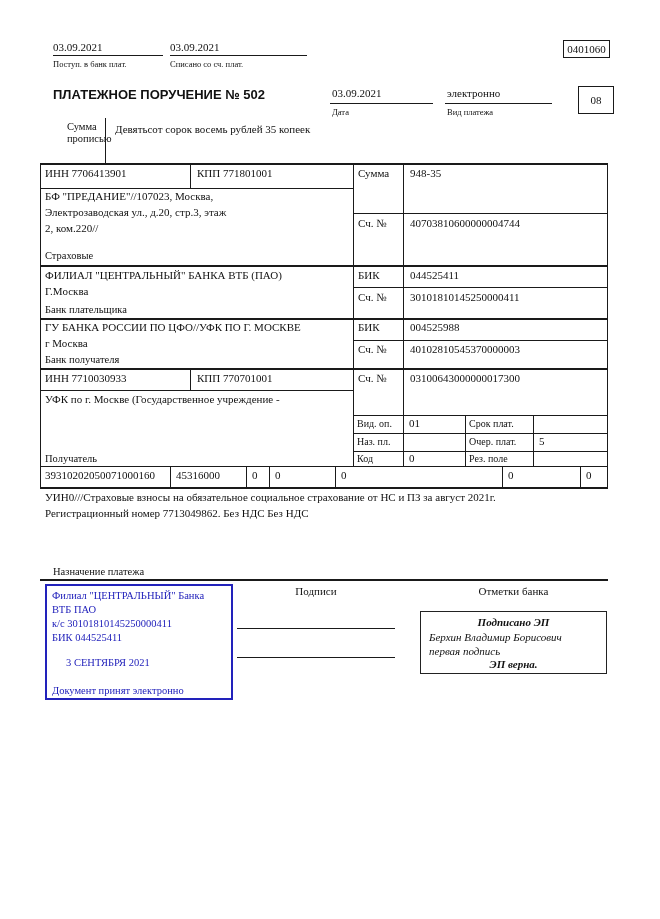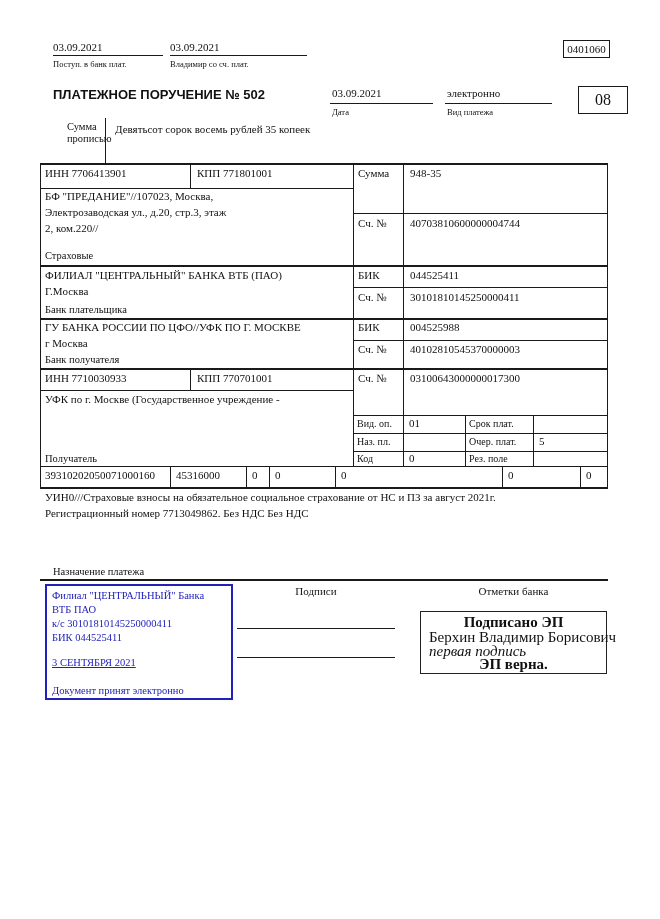--- a/index.html
+++ b/index.html
@@ -23,51 +23,51 @@
   .stamp {
     position:absolute; left:45px; top:584px; width:188px; height:116px;
     border:2px solid #2222bb; box-sizing:border-box; color:#2222bb;
     font-size:10.5px; line-height:12px;
   }
   .stamp .t { color:#2222bb; font-size:10.5px; }
   .esign {
     position:absolute; left:420px; top:611px; width:187px; height:63px;
     border:1.5px solid #222; box-sizing:border-box; font-size:11px;
   }
-  .esign .t { font-size:15px; }
+  .esign .t { font-size:11px;font-style:italic; }
   .ctr { text-align:center; }
   .b { font-weight:bold; }
   .i { font-style:italic; }
 </style>
 </head>
 <body>
 
 <div class="page">
 
   <div class="t" style="left:53px;top:41px;">03.09.2021</div>
   <div class="hl" style="left:53px;top:55px;width:110px;"></div>
   <div class="t small" style="left:53px;top:59px;">Поступ. в банк плат.</div>
 
   <div class="t" style="left:170px;top:41px;">03.09.2021</div>
   <div class="hl" style="left:170px;top:55px;width:137px;"></div>
-  <div class="t small" style="left:170px;top:59px;">Владимир со сч. плат.</div>
+  <div class="t small" style="left:170px;top:59px;">Списано со сч. плат.</div>
 
   <div class="box" style="left:563px;top:40px;width:47px;height:18px;font-size:11px;line-height:16px;">0401060</div>
 
   <div class="title" style="left:53px;top:87px;">ПЛАТЕЖНОЕ ПОРУЧЕНИЕ № 502</div>
 
   <div class="t" style="left:332px;top:87px;">03.09.2021</div>
   <div class="hl" style="left:330px;top:103px;width:103px;"></div>
   <div class="t small" style="left:332px;top:107px;">Дата</div>
 
   <div class="t" style="left:447px;top:87px;">электронно</div>
   <div class="hl" style="left:445px;top:103px;width:107px;"></div>
   <div class="t small" style="left:447px;top:107px;">Вид платежа</div>
 
-  <div class="box" style="left:578px;top:86px;width:50px;height:28px;font-size:16px;line-height:26px;">08</div>
+  <div class="box" style="left:578px;top:86px;width:36px;height:28px;font-size:11px;line-height:26px;">08</div>
 
   <div class="t sec wrap" style="left:67px;top:121px;width:52px;">Сумма прописью</div>
   <div class="vl" style="left:105px;top:118px;height:45px;"></div>
   <div class="t" style="left:115px;top:123px;">Девятьсот сорок восемь рублей 35 копеек</div>
 
   <div class="hl2" style="left:40px;top:163px;width:568px;"></div>
   <div class="hl" style="left:40px;top:188px;width:313px;"></div>
   <div class="hl" style="left:353px;top:213px;width:255px;"></div>
   <div class="hl2" style="left:40px;top:265px;width:568px;"></div>
   <div class="hl" style="left:353px;top:287px;width:255px;"></div>
@@ -156,21 +156,21 @@
   <div class="t" style="left:45px;top:491px;">УИН0///Страховые взносы на обязательное социальное страхование от НС и ПЗ за август 2021г.</div>
   <div class="t" style="left:45px;top:507px;">Регистрационный номер 7713049862. Без НДС Без НДС</div>
   <div class="t sec" style="left:53px;top:566px;">Назначение платежа</div>
   <div class="hl2" style="left:40px;top:579px;width:568px;"></div>
 
   <div class="stamp">
     <div class="t" style="left:5px;top:3px;">Филиал "ЦЕНТРАЛЬНЫЙ" Банка</div>
     <div class="t" style="left:5px;top:17px;">ВТБ ПАО</div>
     <div class="t" style="left:5px;top:31px;">к/с 30101810145250000411</div>
     <div class="t" style="left:5px;top:45px;">БИК 044525411</div>
-    <div class="t" style="left:5px;top:70px;text-decoration:underline;">3 СЕНТЯБРЯ 2021</div>
+    <div class="t" style="left:19px;top:70px;">3 СЕНТЯБРЯ 2021</div>
     <div class="t" style="left:5px;top:98px;">Документ принят электронно</div>
   </div>
 
   <div class="t ctr" style="left:237px;top:585px;width:158px;">Подписи</div>
   <div class="hl" style="left:237px;top:628px;width:158px;"></div>
   <div class="hl" style="left:237px;top:657px;width:158px;"></div>
 
   <div class="t ctr" style="left:420px;top:585px;width:187px;">Отметки банка</div>
   <div class="esign">
     <div class="t b ctr" style="left:0;top:4px;width:100%;">Подписано ЭП</div>

